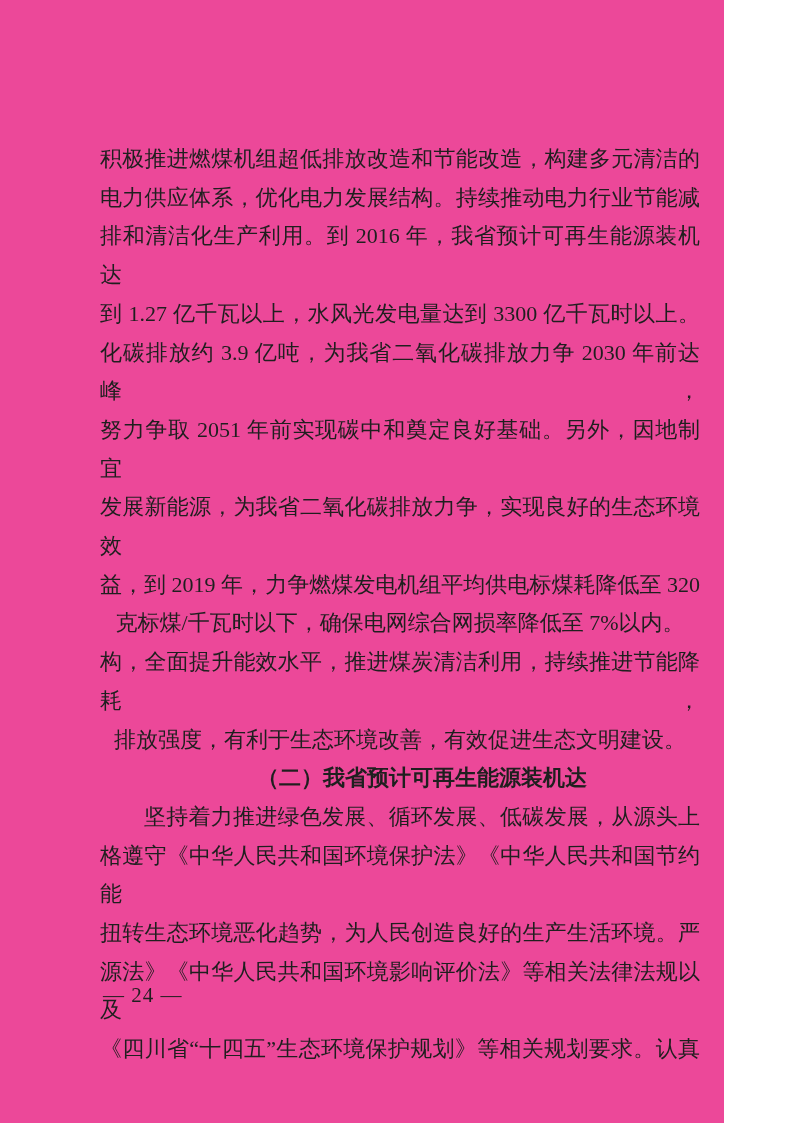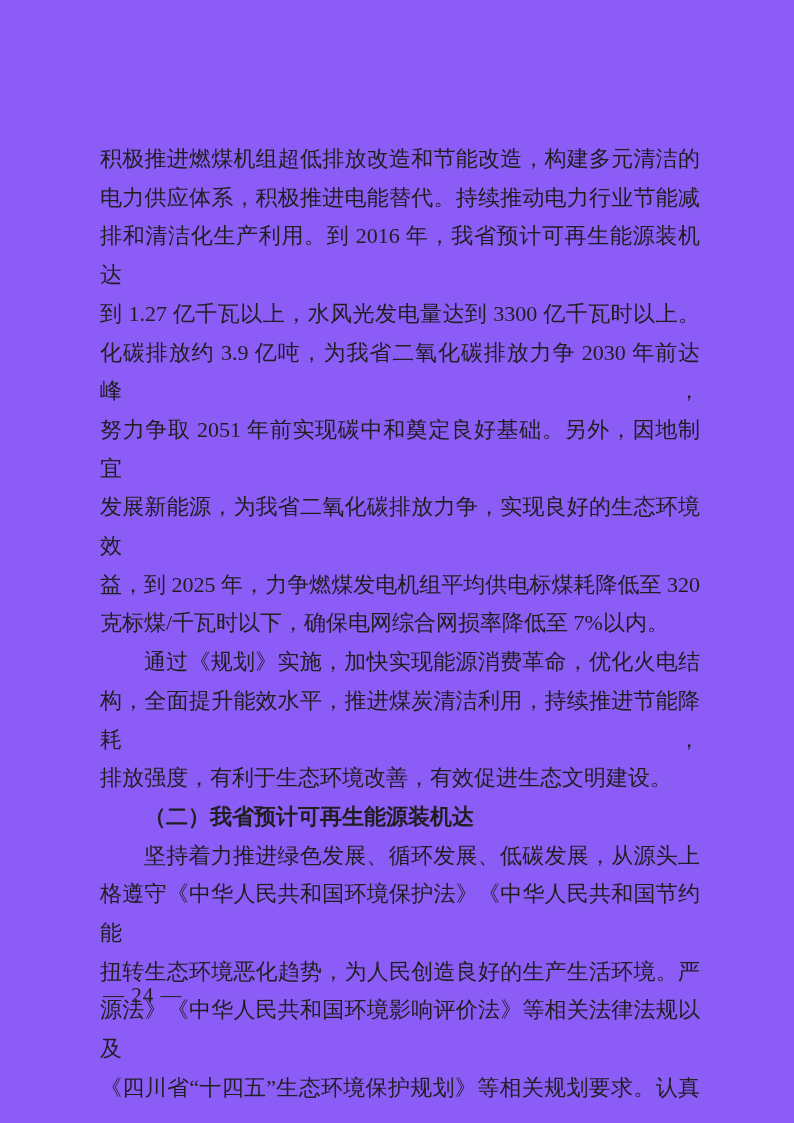--- a/index.html
+++ b/index.html
@@ -2,23 +2,23 @@
 <html><head>
 <meta charset="utf-8">
 <style>
   html, body {
     margin: 0;
     padding: 0;
     background: #ffffff;
   }
   .page {
     position: relative;
-    width: 794px;
+    width: 724px;
     height: 1123px;
-    background: #8b5cf6;
+    background: #ec4899;
     overflow: hidden;
     font-family: "Liberation Serif", "DejaVu Serif", serif;
   }
   .text-block {
     position: absolute;
     left: 100px;
     top: 140px;
     width: 600px;
   }
   .line {
@@ -26,21 +26,21 @@
     line-height: 38.7px;
     color: #1f1f1f;
     letter-spacing: 0;
   }
   .line.justify {
     text-align: justify;
     text-align-last: justify;
     text-justify: inter-character;
   }
   .line.left {
-    text-align: left;
+    text-align: center;
   }
   .line.indent {
     text-indent: 2em;
   }
   .line.heading {
     font-weight: bold;
     font-family: "Liberation Serif", "DejaVu Serif", serif;
   }
   .footer {
     position: absolute;
@@ -50,29 +50,28 @@
     color: #1f1f1f;
     letter-spacing: 1px;
   }
 </style>
 </head>
 <body>
 
 <div class="page">
   <div class="text-block" id="text-block">
       <div class="line justify">积极推进燃煤机组超低排放改造和节能改造，构建多元清洁的</div>
-      <div class="line justify">电力供应体系，积极推进电能替代。持续推动电力行业节能减</div>
+      <div class="line justify">电力供应体系，优化电力发展结构。持续推动电力行业节能减</div>
       <div class="line justify">排和清洁化生产利用。到 2016 年，我省预计可再生能源装机达</div>
       <div class="line justify">到 1.27 亿千瓦以上，水风光发电量达到 3300 亿千瓦时以上。</div>
       <div class="line justify">化碳排放约 3.9 亿吨，为我省二氧化碳排放力争 2030 年前达峰，</div>
       <div class="line justify">努力争取 2051 年前实现碳中和奠定良好基础。另外，因地制宜</div>
       <div class="line justify">发展新能源，为我省二氧化碳排放力争，实现良好的生态环境效</div>
-      <div class="line justify">益，到 2025 年，力争燃煤发电机组平均供电标煤耗降低至 320</div>
+      <div class="line justify">益，到 2019 年，力争燃煤发电机组平均供电标煤耗降低至 320</div>
       <div class="line left">克标煤/千瓦时以下，确保电网综合网损率降低至 7%以内。</div>
-      <div class="line justify indent">通过《规划》实施，加快实现能源消费革命，优化火电结</div>
       <div class="line justify">构，全面提升能效水平，推进煤炭清洁利用，持续推进节能降耗，</div>
       <div class="line left">排放强度，有利于生态环境改善，有效促进生态文明建设。</div>
       <div class="line left indent heading">（二）我省预计可再生能源装机达</div>
       <div class="line justify indent">坚持着力推进绿色发展、循环发展、低碳发展，从源头上</div>
       <div class="line justify">格遵守《中华人民共和国环境保护法》《中华人民共和国节约能</div>
       <div class="line justify">扭转生态环境恶化趋势，为人民创造良好的生产生活环境。严</div>
       <div class="line justify">源法》《中华人民共和国环境影响评价法》等相关法律法规以及</div>
       <div class="line justify">《四川省“十四五”生态环境保护规划》等相关规划要求。认真</div>
     </div>
   <div class="footer">— 24 —</div>

